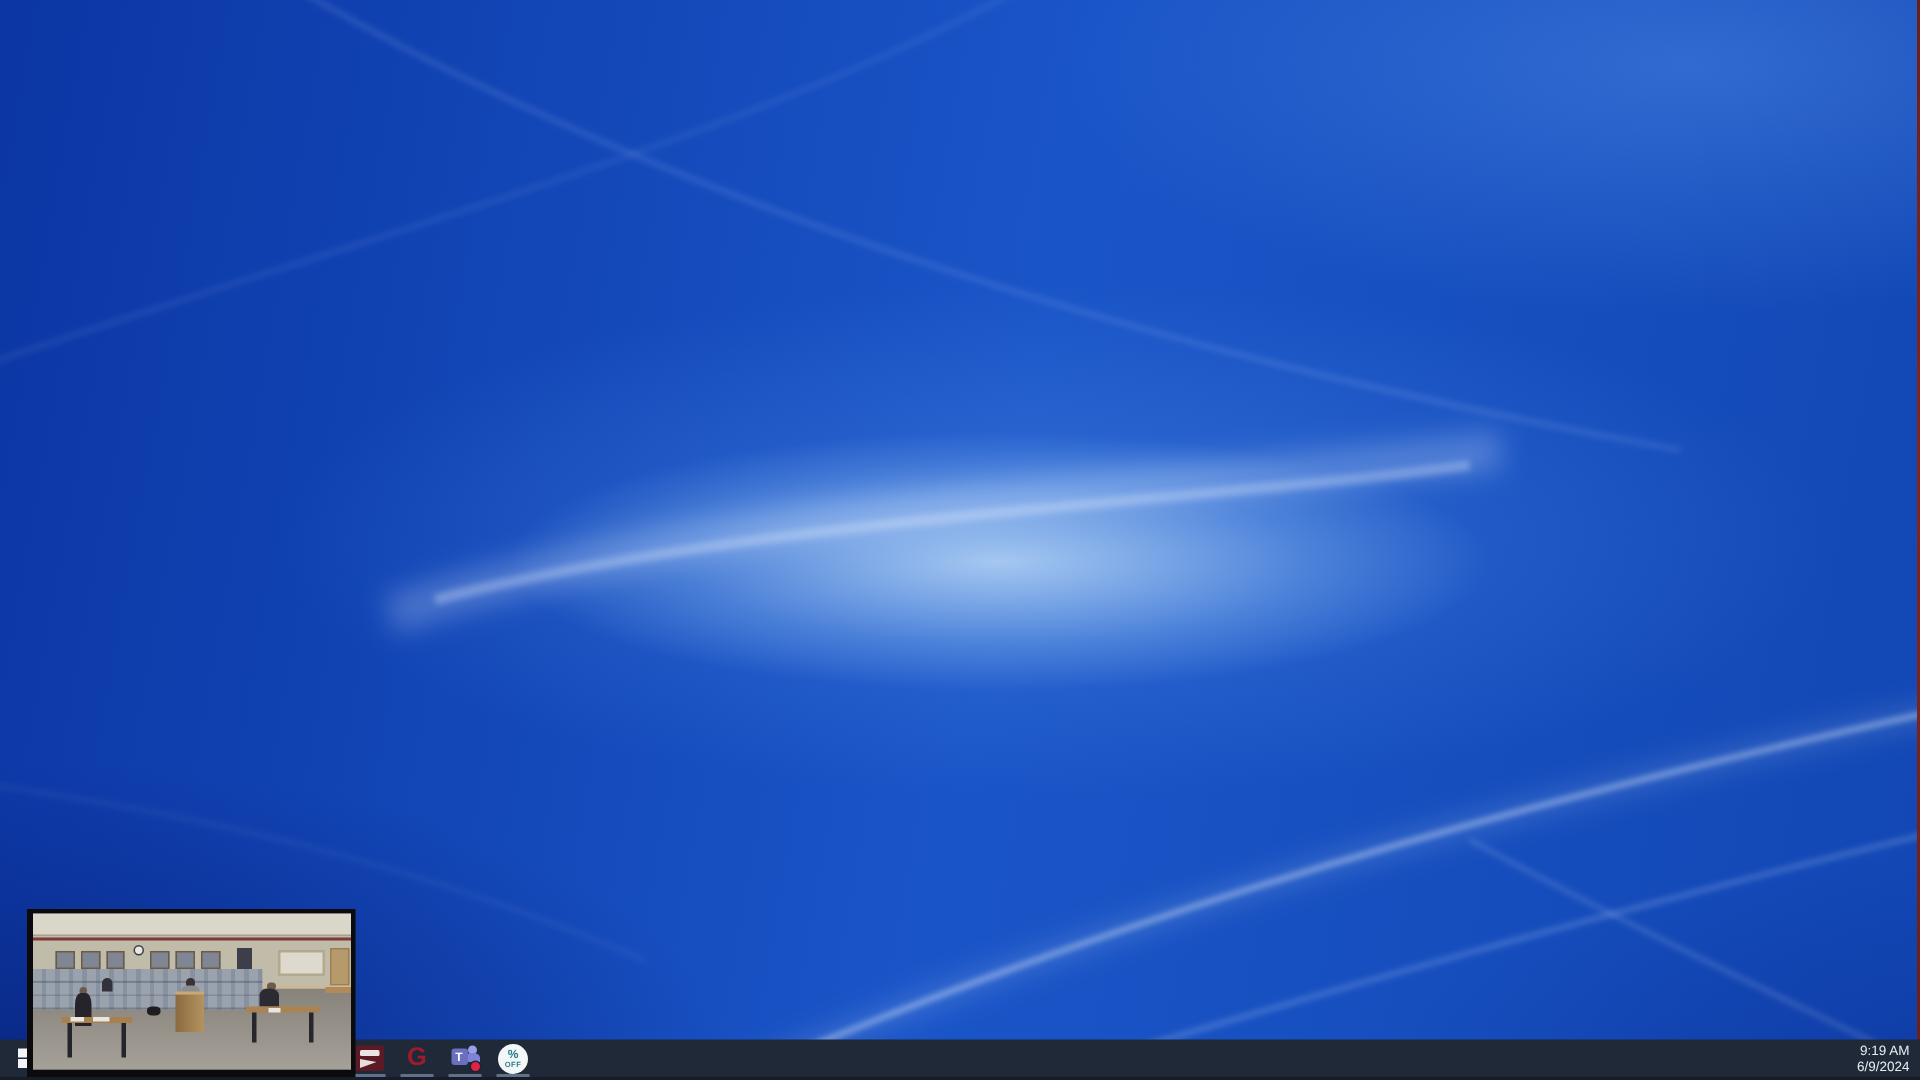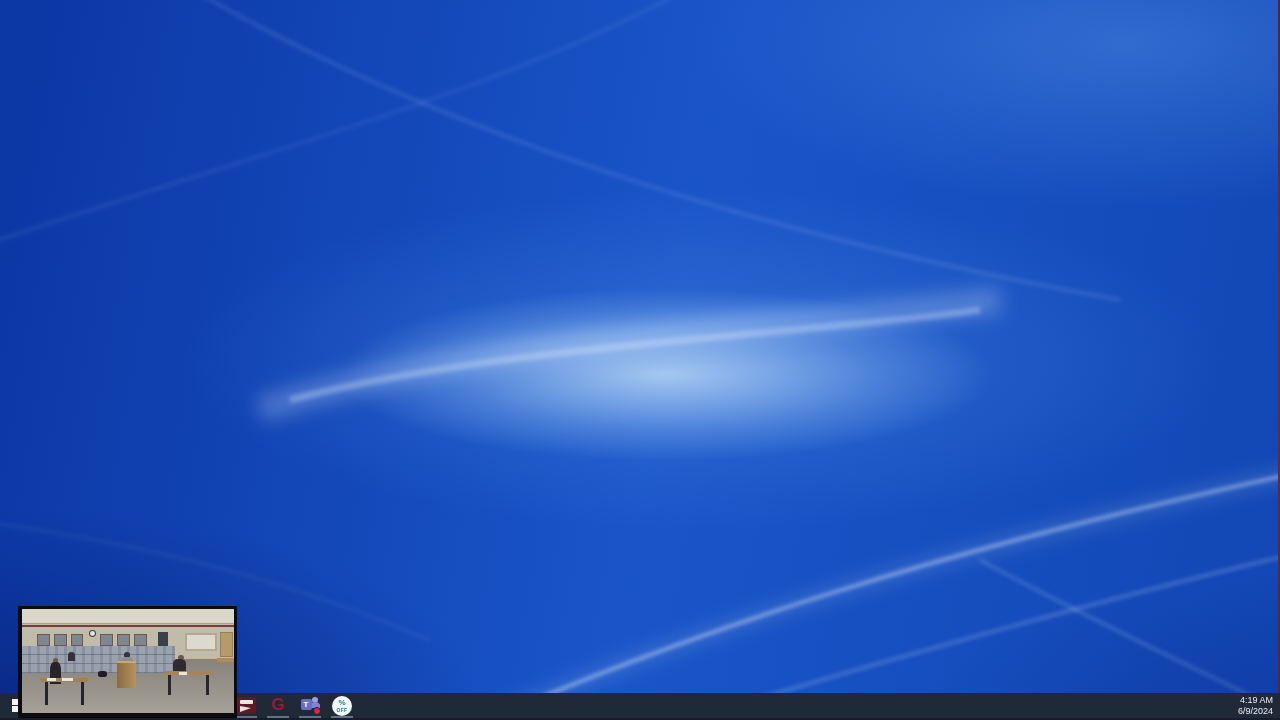--- a/index.html
+++ b/index.html
@@ -216,19 +216,19 @@
         <div class="pct-icon">
           <span class="pct-top">%</span>
           <span class="pct-bottom">OFF</span>
         </div>
         <div class="tb-underline"></div>
       </div>
 
     </div>
 
     <div class="tb-clock">
-      <span>4:19 AM</span>
+      <span>9:19 AM</span>
       <span>6/9/2024</span>
     </div>
 
   </div>
 
 </div>
 
 </body></html>

